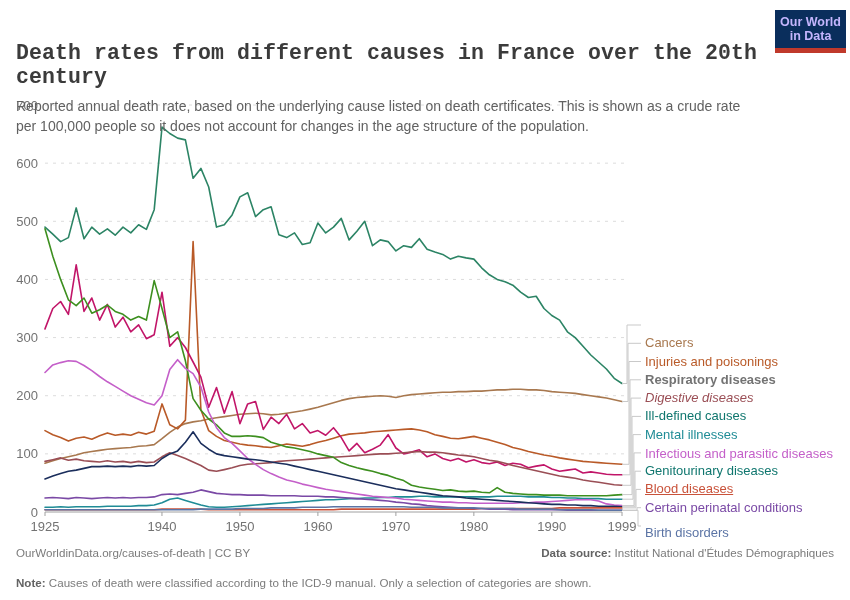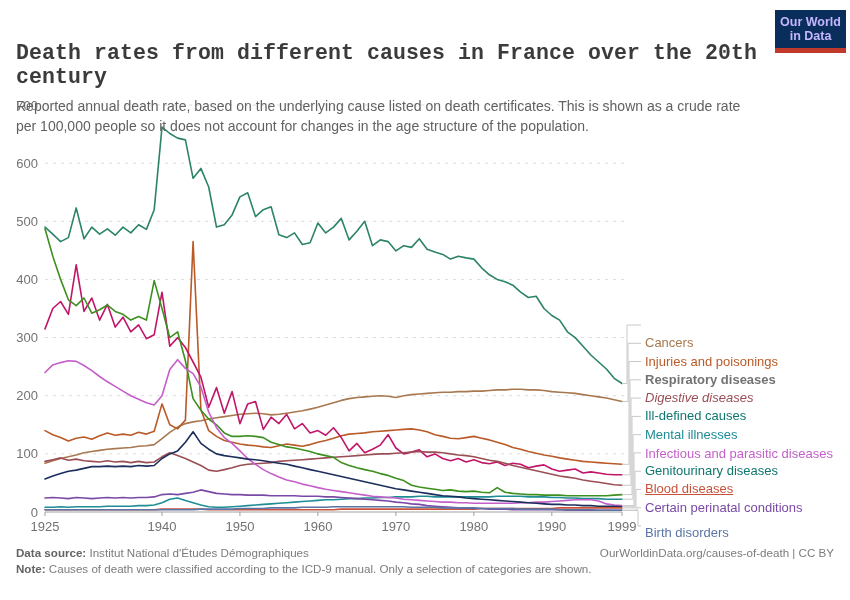--- a/index.html
+++ b/index.html
@@ -29,21 +29,21 @@
   .legend-item{
     position:absolute;left:645px;font-size:13px;line-height:16px;
     white-space:nowrap;pointer-events:auto;cursor:default;
   }
   .footer{
     position:absolute;left:16px;right:16px;top:546px;
     font-size:11.6px;color:#7b7b7b;
   }
   .footer-row{display:flex;justify-content:space-between;}
   .footer b{color:#636363;}
-  .footer .note-row{margin-top:3px;}
+  .footer .note-row{margin-top:17px;}
 </style>
 </head>
 <body>
 
 <svg id="chart-svg" width="850" height="545" viewBox="0 0 850 545">
     <line x1="45" y1="512" x2="622" y2="512" stroke="#a0a0a0" stroke-width="1"></line>
     <text x="38" y="516.5" text-anchor="end" fill="#737373" font-size="13px" font-family="&quot;Liberation Sans&quot;,sans-serif">0</text>
     <line x1="45" y1="453.85714285714283" x2="626" y2="453.85714285714283" stroke="#dcdcdc" stroke-width="1" stroke-dasharray="3,5"></line>
     <text x="38" y="458.35714285714283" text-anchor="end" fill="#737373" font-size="13px" font-family="&quot;Liberation Sans&quot;,sans-serif">100</text>
     <line x1="45" y1="395.7142857142857" x2="626" y2="395.7142857142857" stroke="#dcdcdc" stroke-width="1" stroke-dasharray="3,5"></line>
@@ -119,19 +119,19 @@
   <div class="subtitle">Reported annual death rate, based on the underlying cause listed on death certificates. This is shown as a crude rate per 100,000 people so it does not account for changes in the age structure of the population.</div>
 </div>
 
 <div class="owid-logo">
   <span>Our World</span>
   <span>in Data</span>
 </div>
 
 <div class="footer">
   <div class="footer-row">
+    <span>OurWorldinData.org/causes-of-death | CC BY</span>
     <span><b>Data source:</b><span> Institut National d'Études Démographiques</span></span>
-    <span>OurWorldinData.org/causes-of-death | CC BY</span>
   </div>
   <div class="note-row">
     <b>Note:</b><span> Causes of death were classified according to the ICD-9 manual. Only a selection of categories are shown.</span>
   </div>
 </div>
 
 </body></html>

